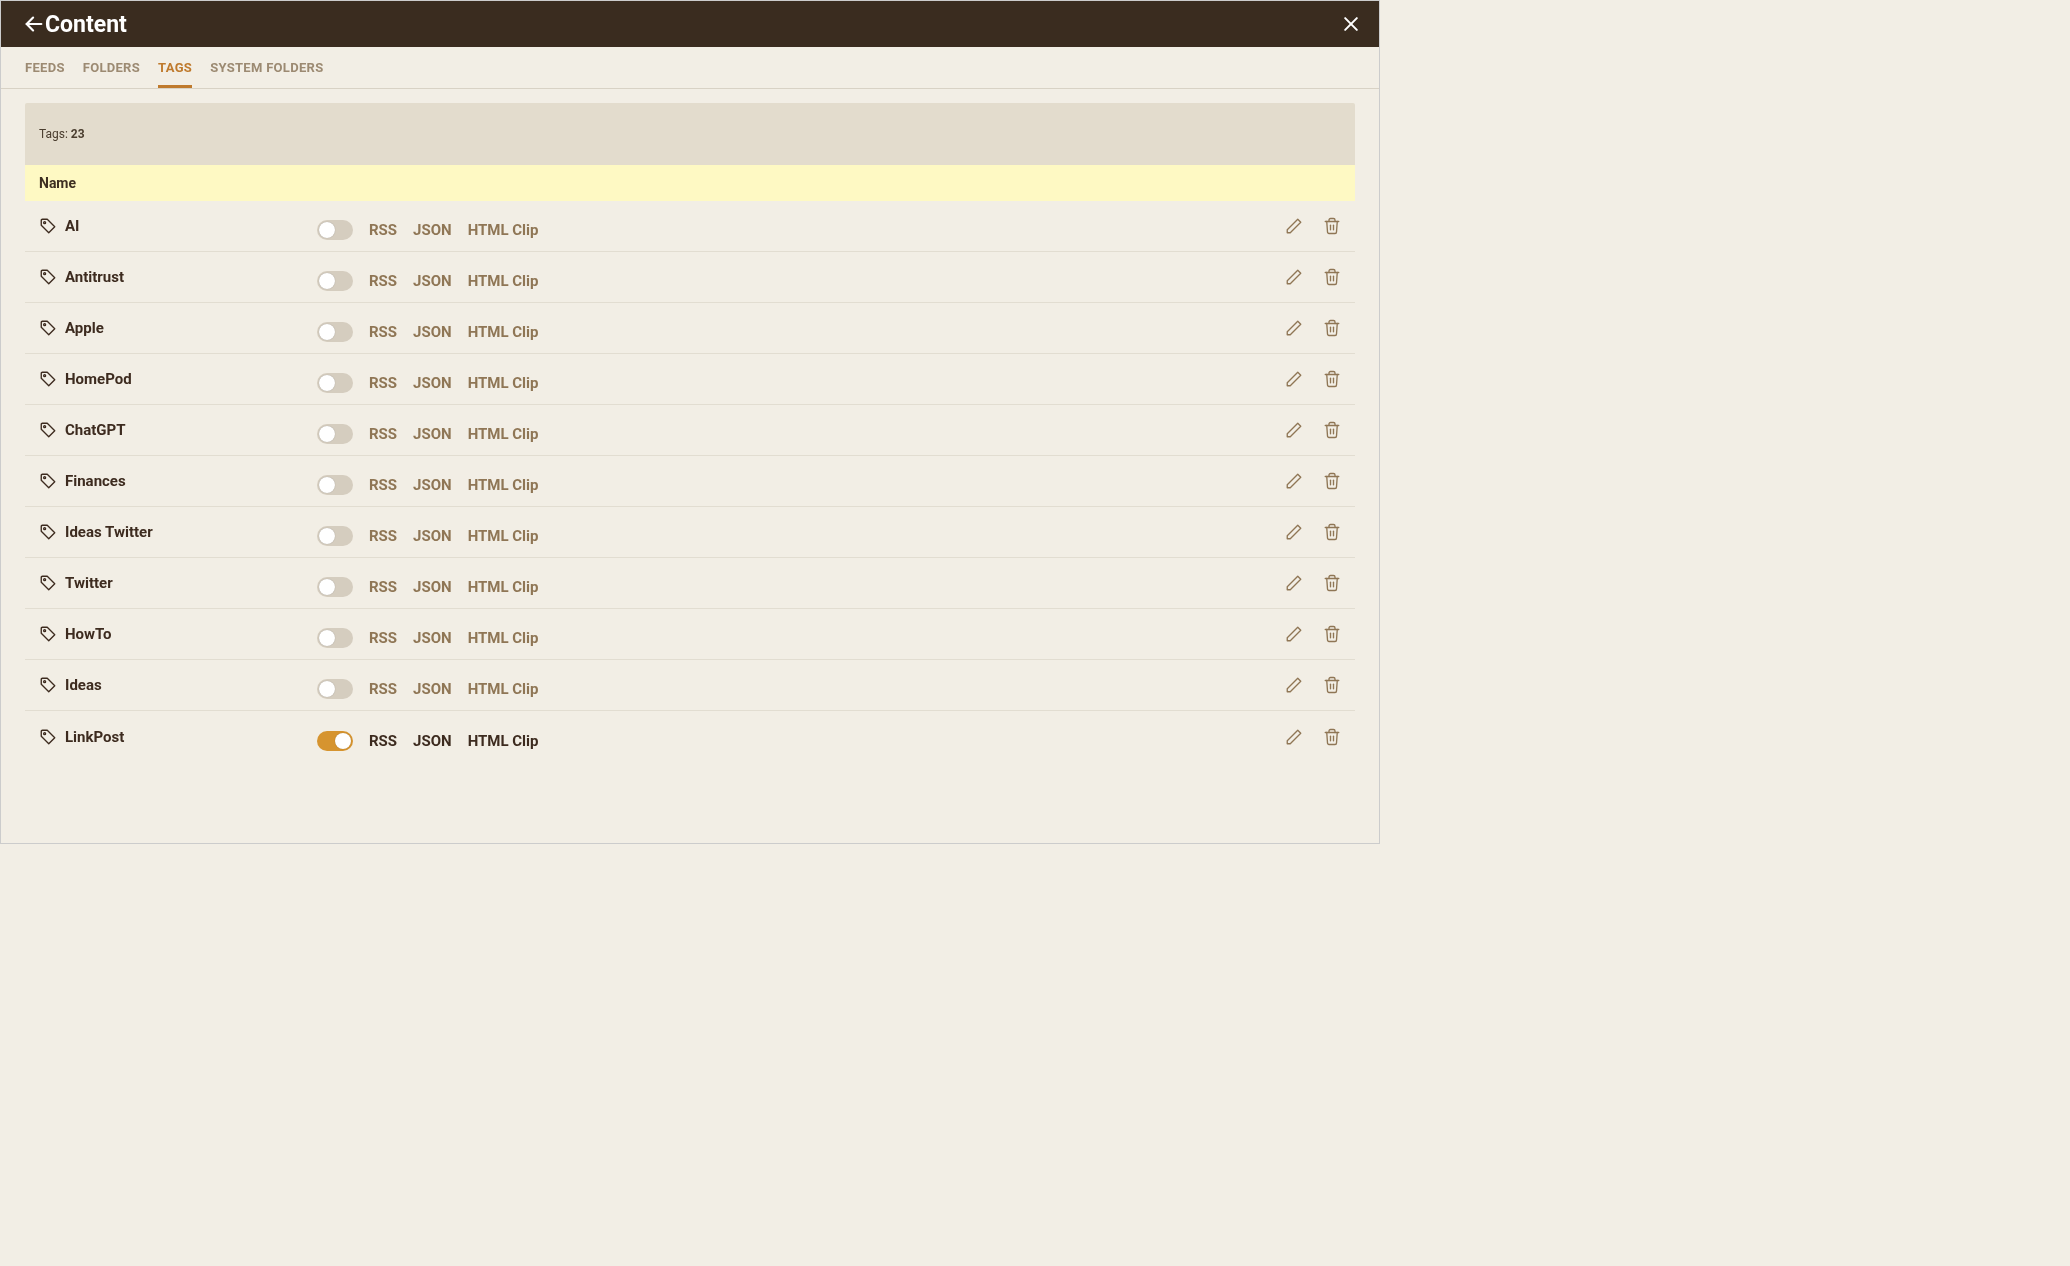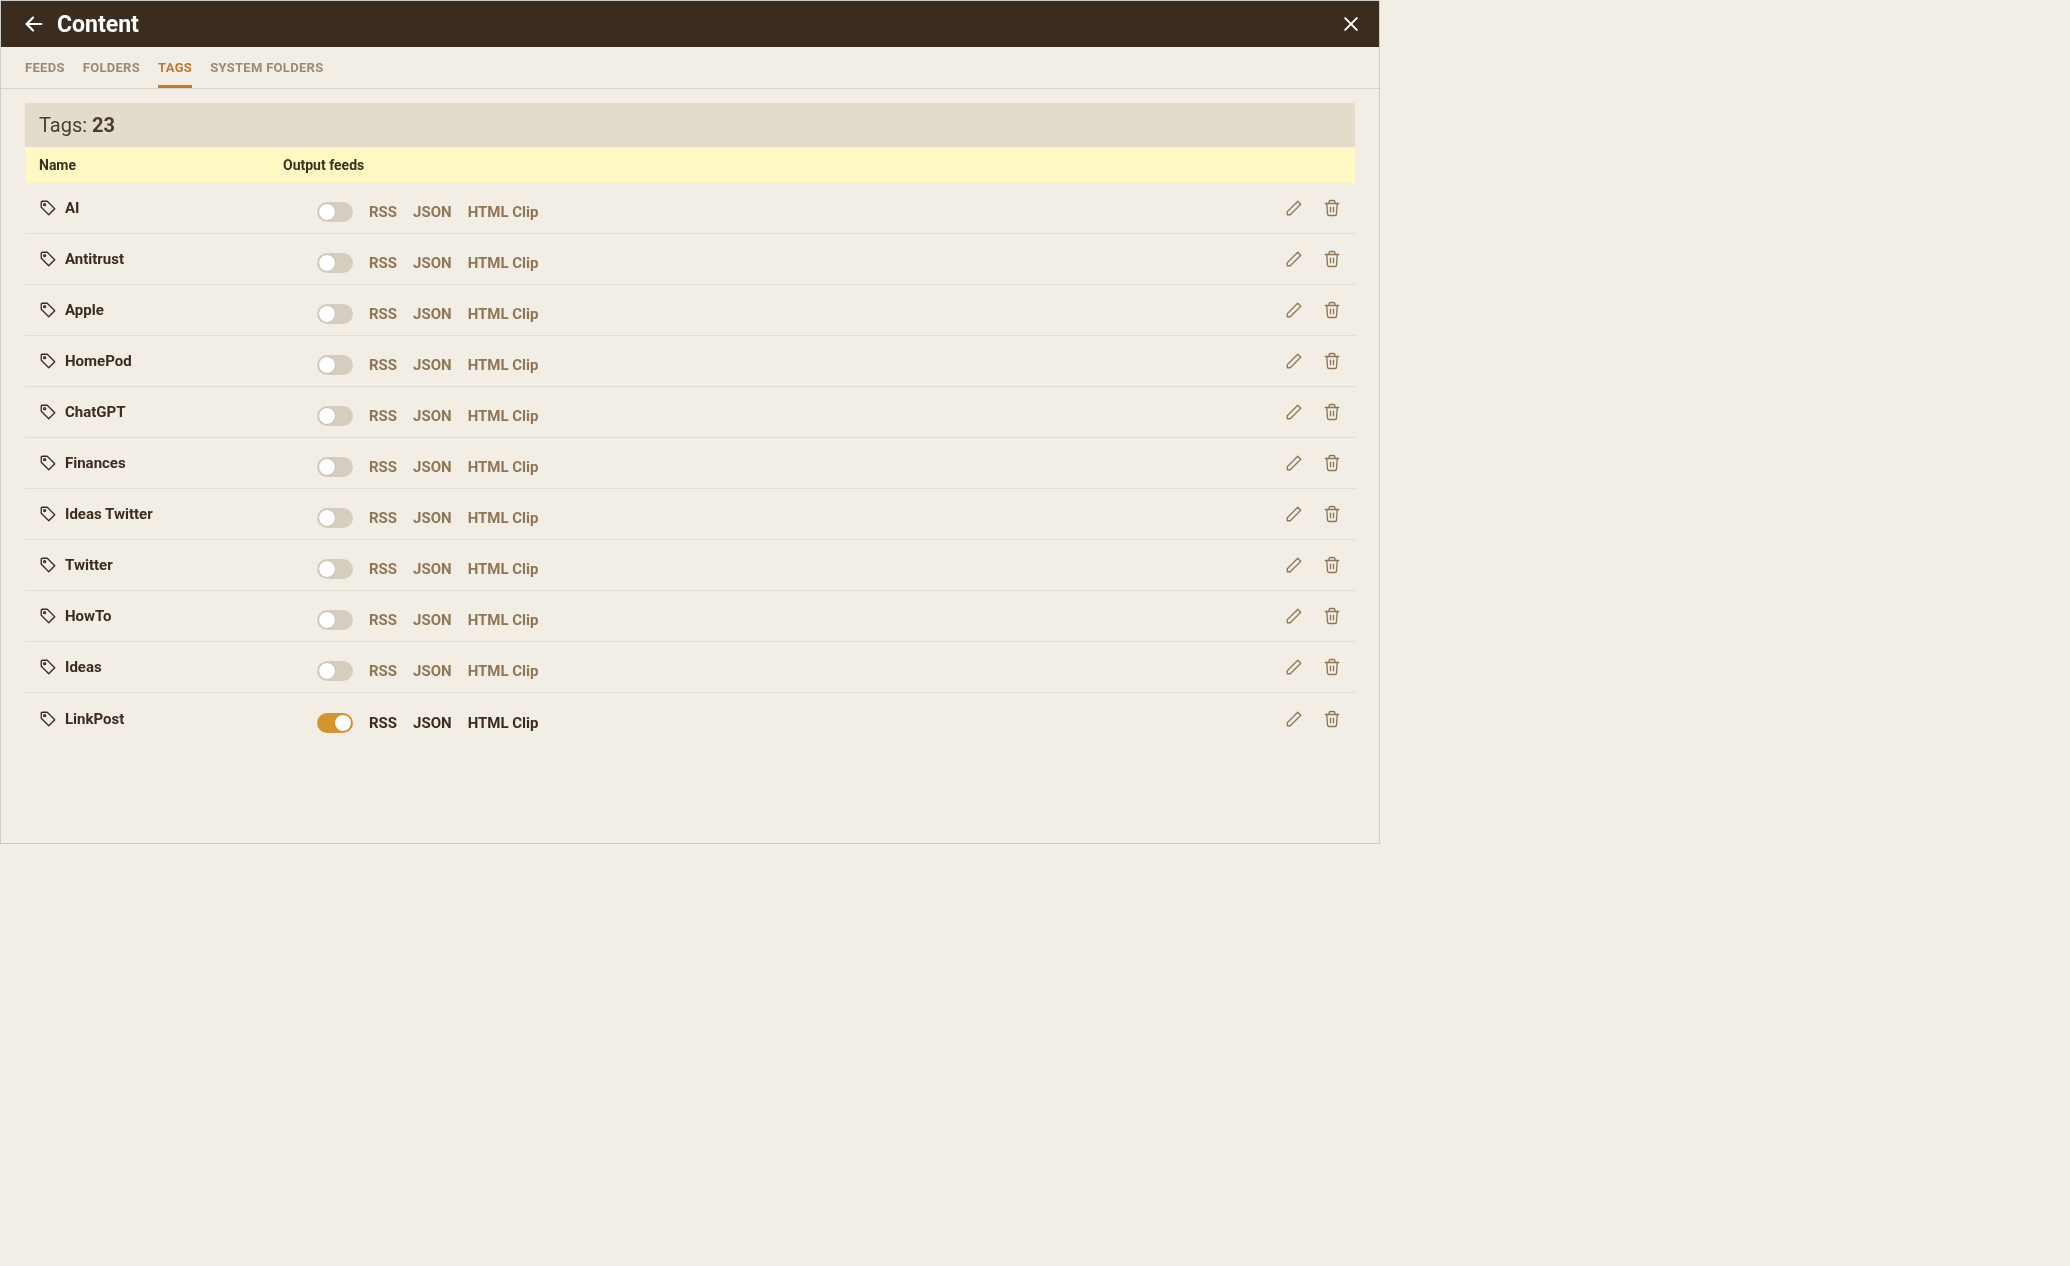--- a/index.html
+++ b/index.html
@@ -6,21 +6,21 @@
     body { font-family: -apple-system, BlinkMacSystemFont, "Segoe UI", Roboto, Helvetica, Arial, sans-serif; background: #f2eee5; color: #3d2b1f; width: 1380px; height: 844px; overflow: hidden; border: 1px solid #ccc; }
     
     .header {
       background: #3a2c1f;
       height: 46px;
       display: flex;
       align-items: center;
       justify-content: space-between;
       padding: 0 18px 0 22px;
     }
-    .header-left { display: flex; align-items: center; gap: 12px; }
+    .header-left { display: flex; align-items: center; }
     .back-arrow { cursor: pointer; display: flex; align-items: center; }
     .header-title { color: #ffffff; font-size: 23px; font-weight: 700; }
     .close-btn { cursor: pointer; display: flex; align-items: center; }
 
     .tabs {
       display: flex;
       gap: 18px;
       padding: 0 24px;
       border-bottom: 1px solid #d8d2c5;
       margin-top: 13px;
@@ -34,22 +34,22 @@
       cursor: pointer;
       border-bottom: 3px solid transparent;
       text-transform: uppercase;
     }
     .tab.active { color: #bf7a2d; border-bottom-color: #bf7a2d; }
 
     .content-area { padding: 14px 24px 0 24px; }
 
     .count-bar {
       background: #e3dccd;
-      padding: 10px 14px;
-      font-size: 20px;
+      padding: 24px 14px;
+      font-size: 12px;
       color: #4a3d2e;
       border-radius: 2px 2px 0 0;
     }
     .count-bar .count-num { font-weight: 700; }
 
     .table-head {
       display: flex;
       background: #fef9c3;
       padding: 10px 14px;
       font-size: 14px;
@@ -115,21 +115,20 @@
   <div class="tab active">TAGS</div>
   <div class="tab">SYSTEM FOLDERS</div>
 </div>
 
 <div class="content-area">
   <div class="count-bar">
     <span>Tags: </span><span class="count-num">23</span>
   </div>
   <div class="table-head">
     <div class="col-name">Name</div>
-    <div class="col-output">Output feeds</div>
   </div>
   <div id="rows-container">
   <div class="row">
     <div class="name-cell">
       <span class="tag-icon-wrap">
         <svg width="18" height="18" viewBox="0 0 24 24" fill="none" stroke="#3d2b1f" stroke-width="1.8" stroke-linejoin="round" stroke-linecap="round">
               <path d="M3 4.5 L3 11 L13 21 L21 13 L11 3 L4.5 3 A1.5 1.5 0 0 0 3 4.5 Z"></path>
               <circle cx="7.5" cy="7.5" r="1.3"></circle>
             </svg>
       </span>

